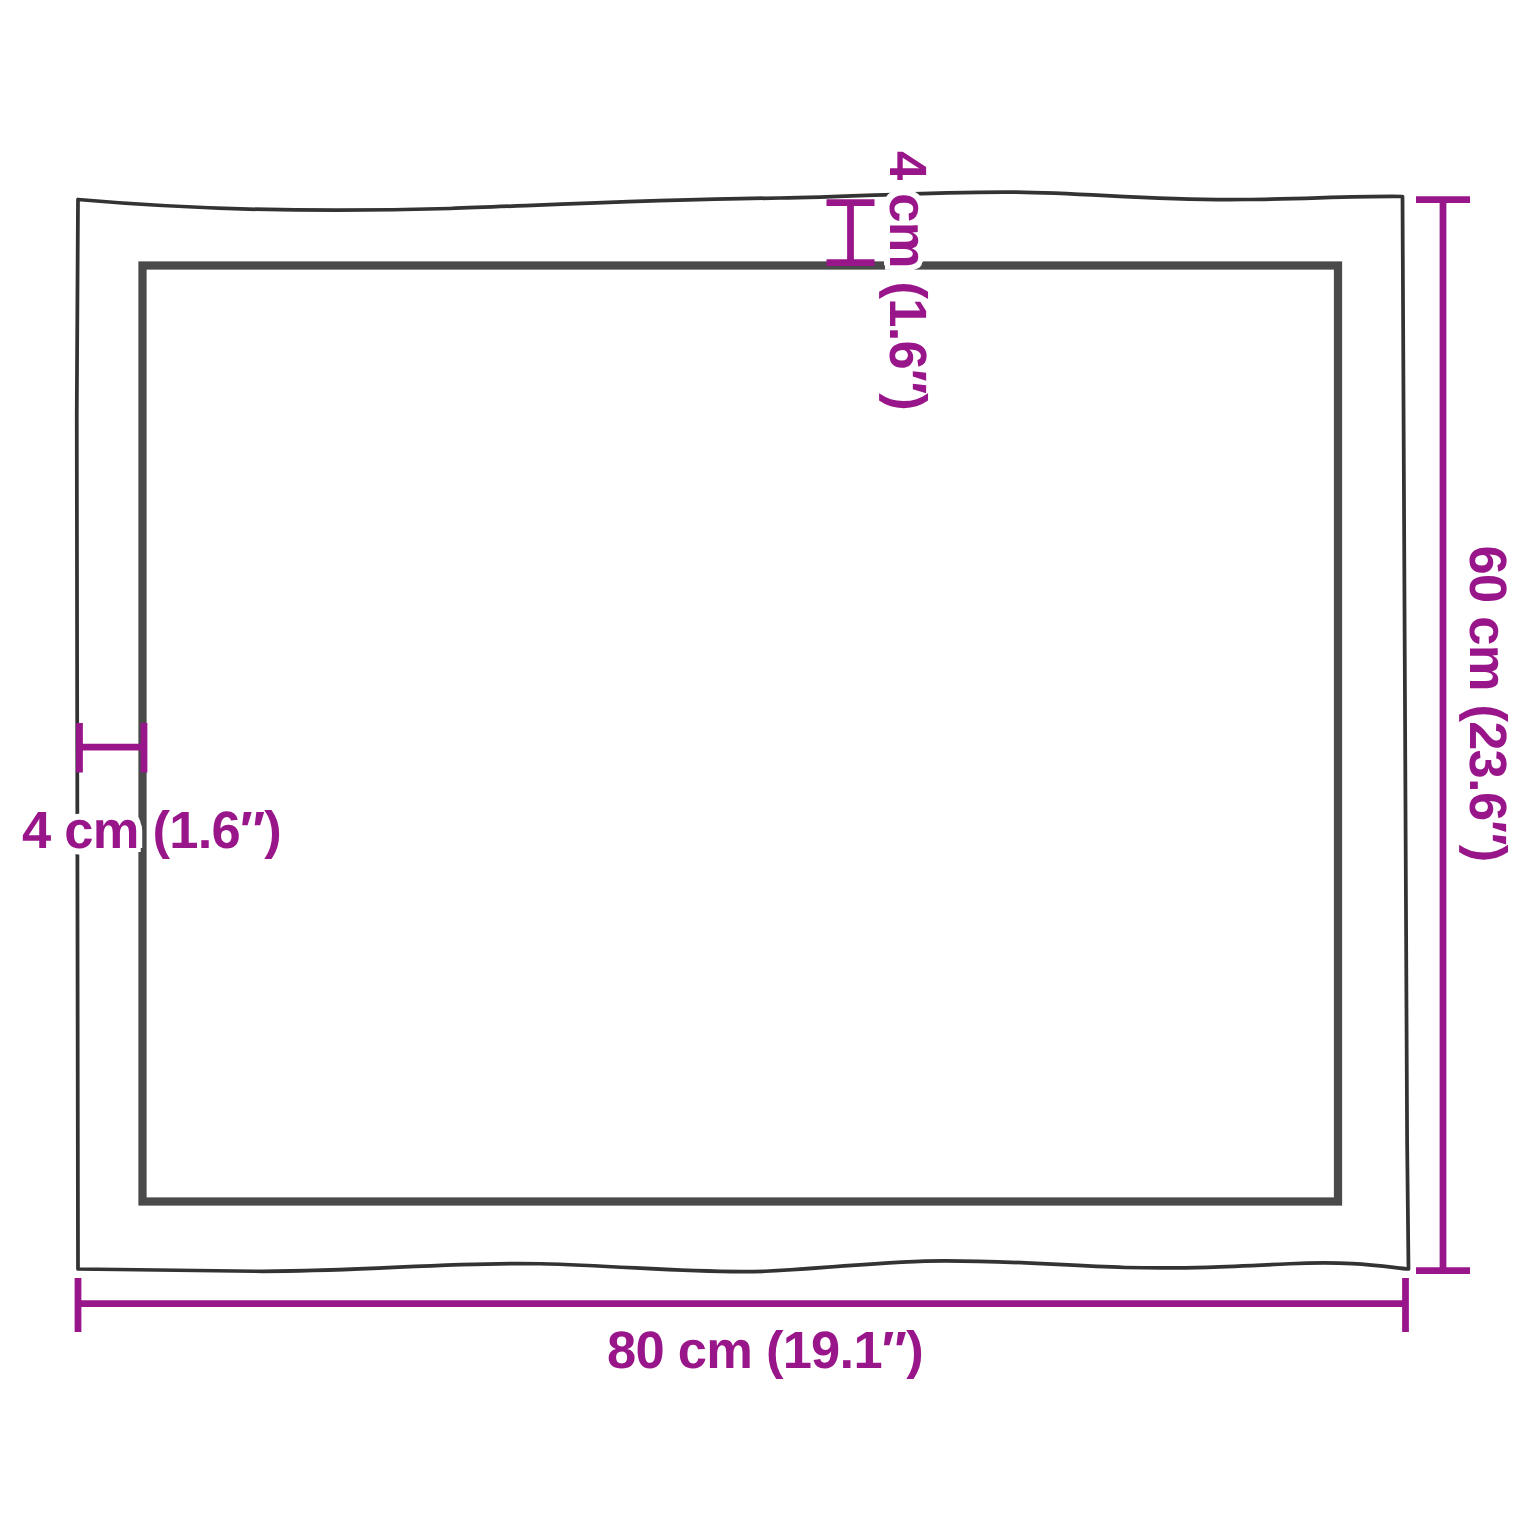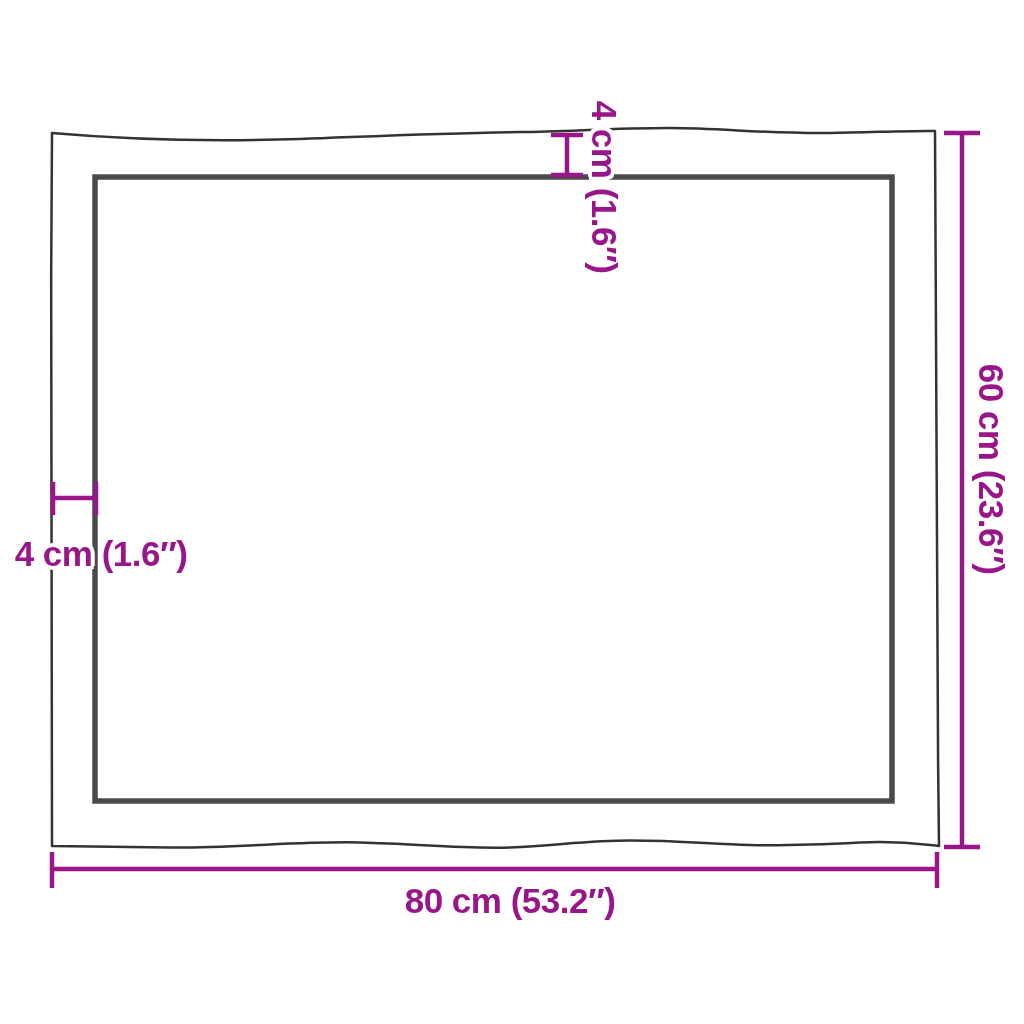--- a/index.html
+++ b/index.html
@@ -100,21 +100,21 @@
       <line class="dim" x1="551" y1="175" x2="583" y2="175"></line>
     </g>
 
     <g>
       <line class="dim" x1="53" y1="498" x2="96" y2="498"></line>
       <line class="dim" x1="53" y1="482" x2="53" y2="515"></line>
       <line class="dim" x1="96" y1="482" x2="96" y2="515"></line>
     </g>
   </svg>
 
-  <div class="dim-label" style="left:510px; top:901px;">80 cm (53.2″)</div>
+  <div class="dim-label" style="left:510px; top:901px;">80 cm (19.1″)</div>
 
   <div class="dim-label vertical" style="left:991px; top:469px;">60 cm (23.6″)</div>
 
   <div class="dim-label vertical" style="left:604px; top:187px;">4 cm (1.6″)</div>
 
   <div class="dim-label" style="left:101px; top:554px;">4 cm (1.6″)</div>
 
 </div>
 
 </body></html>

